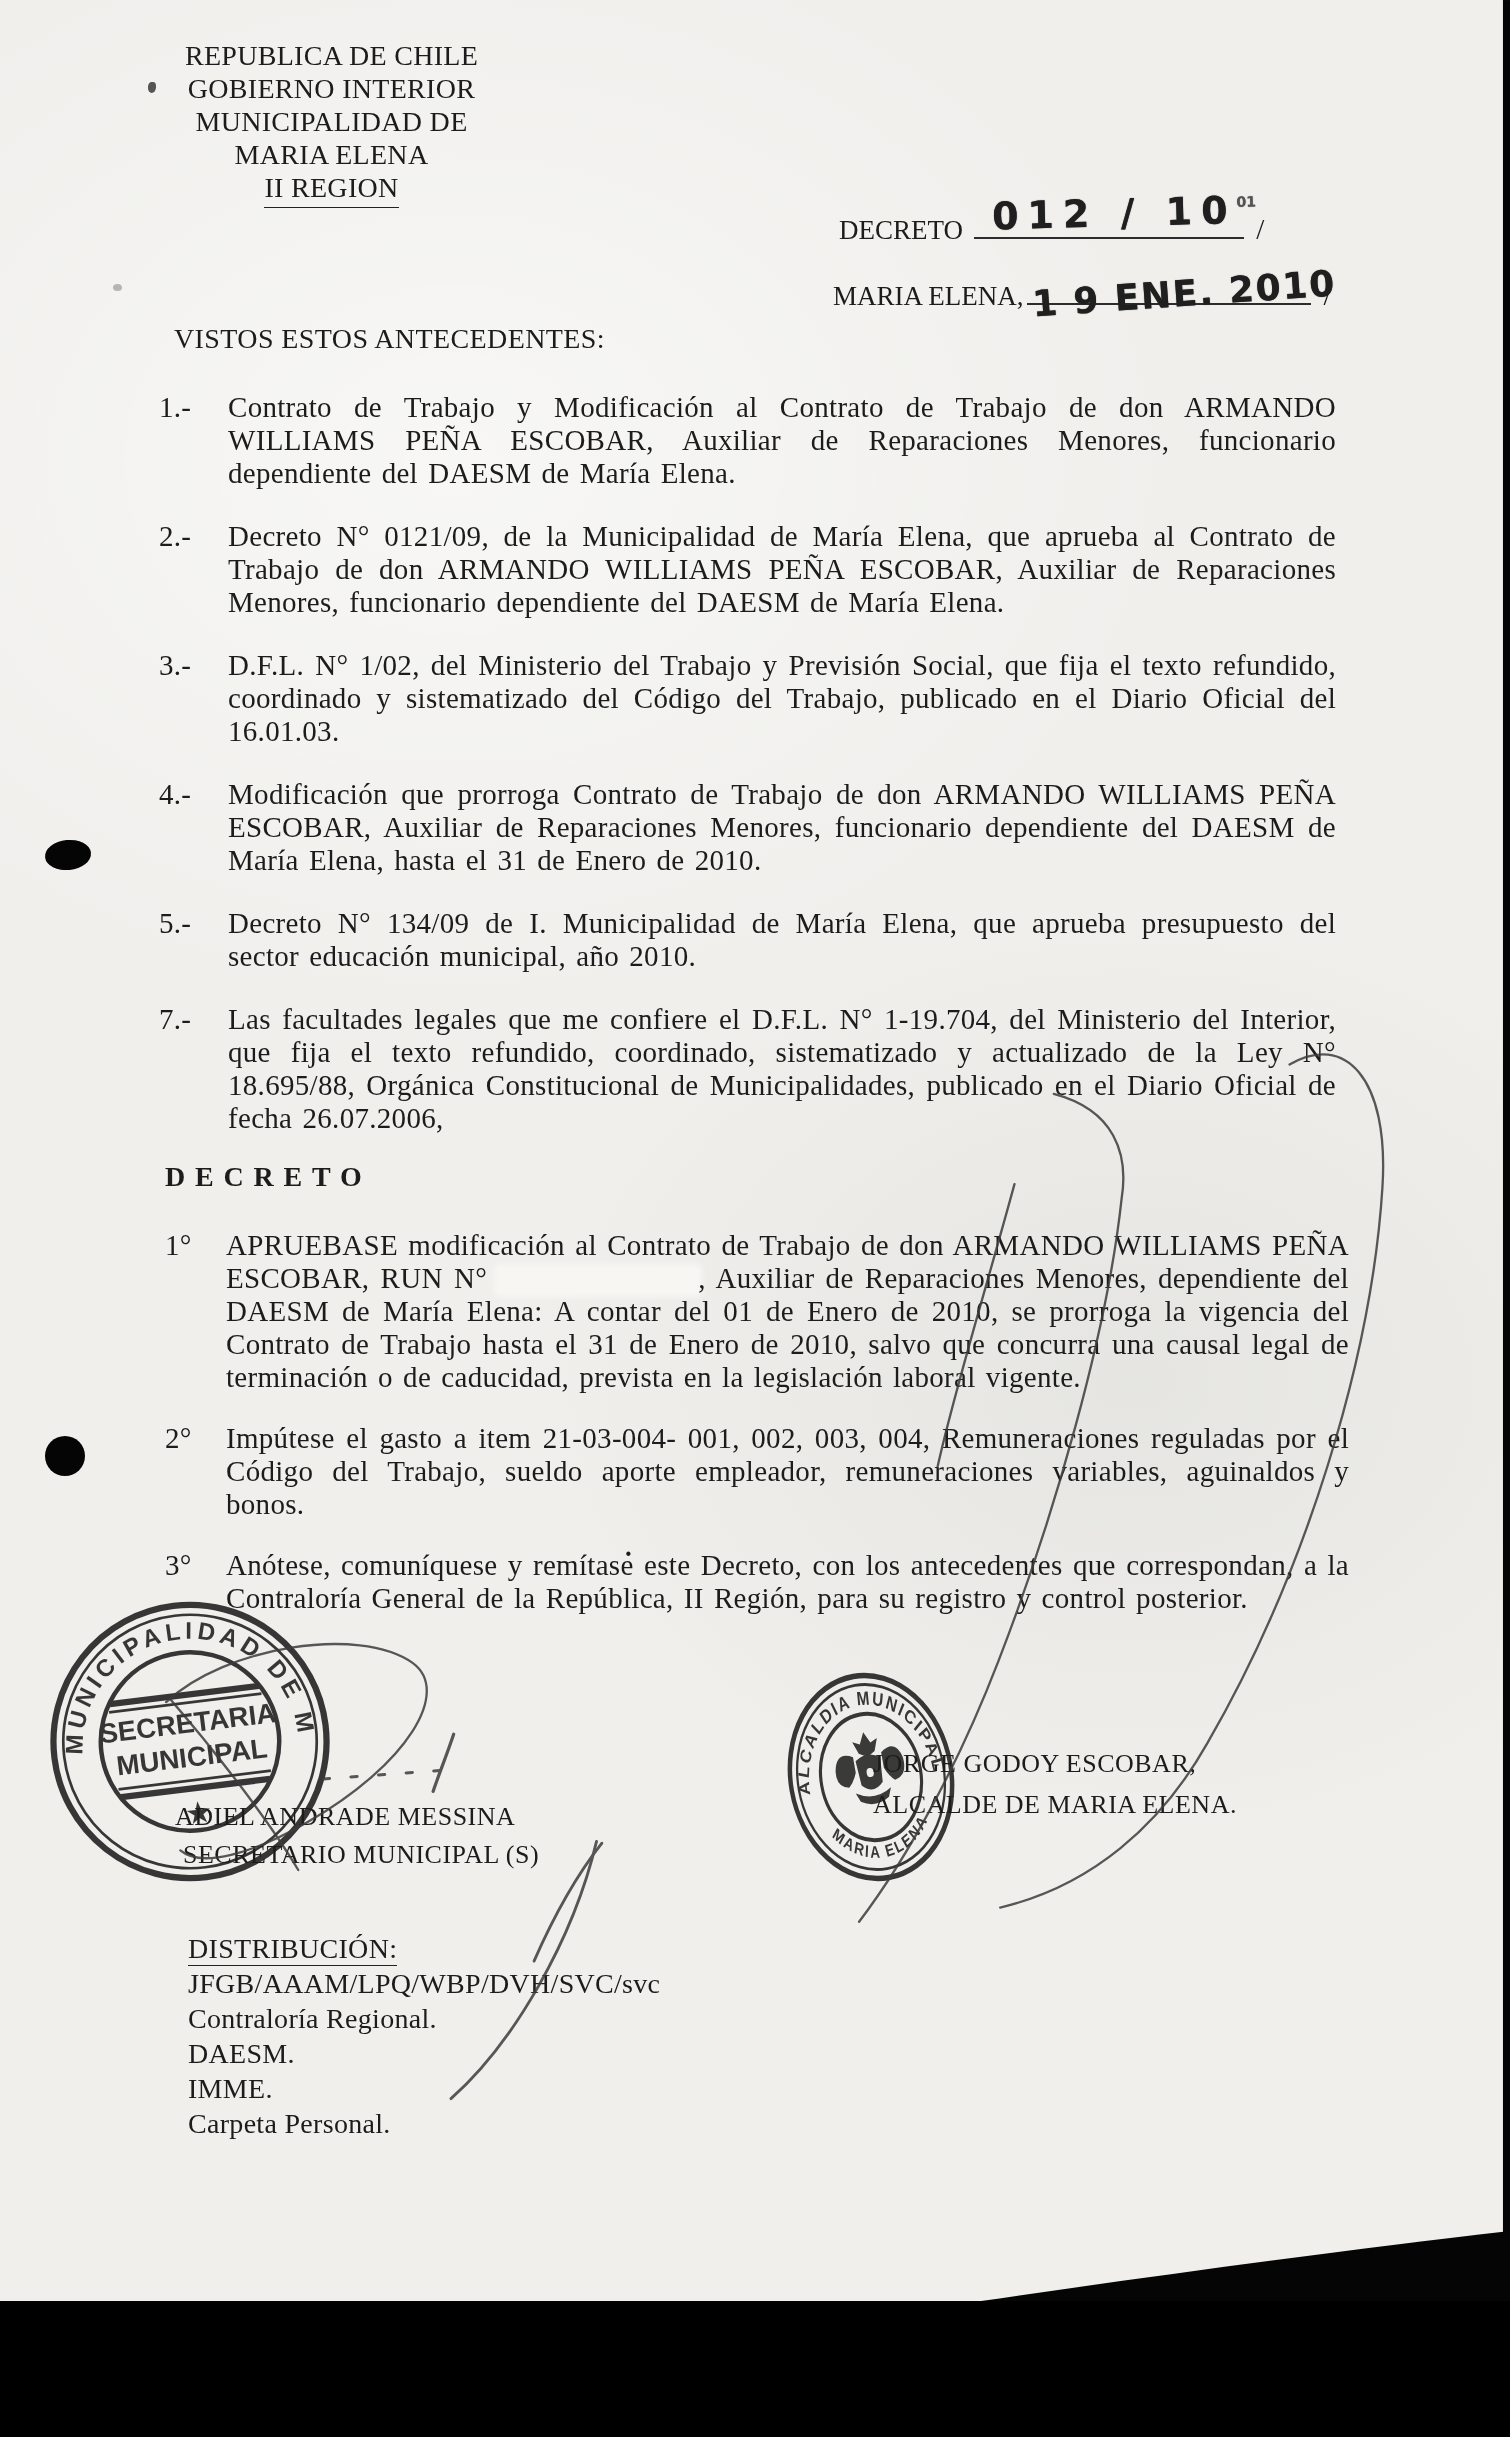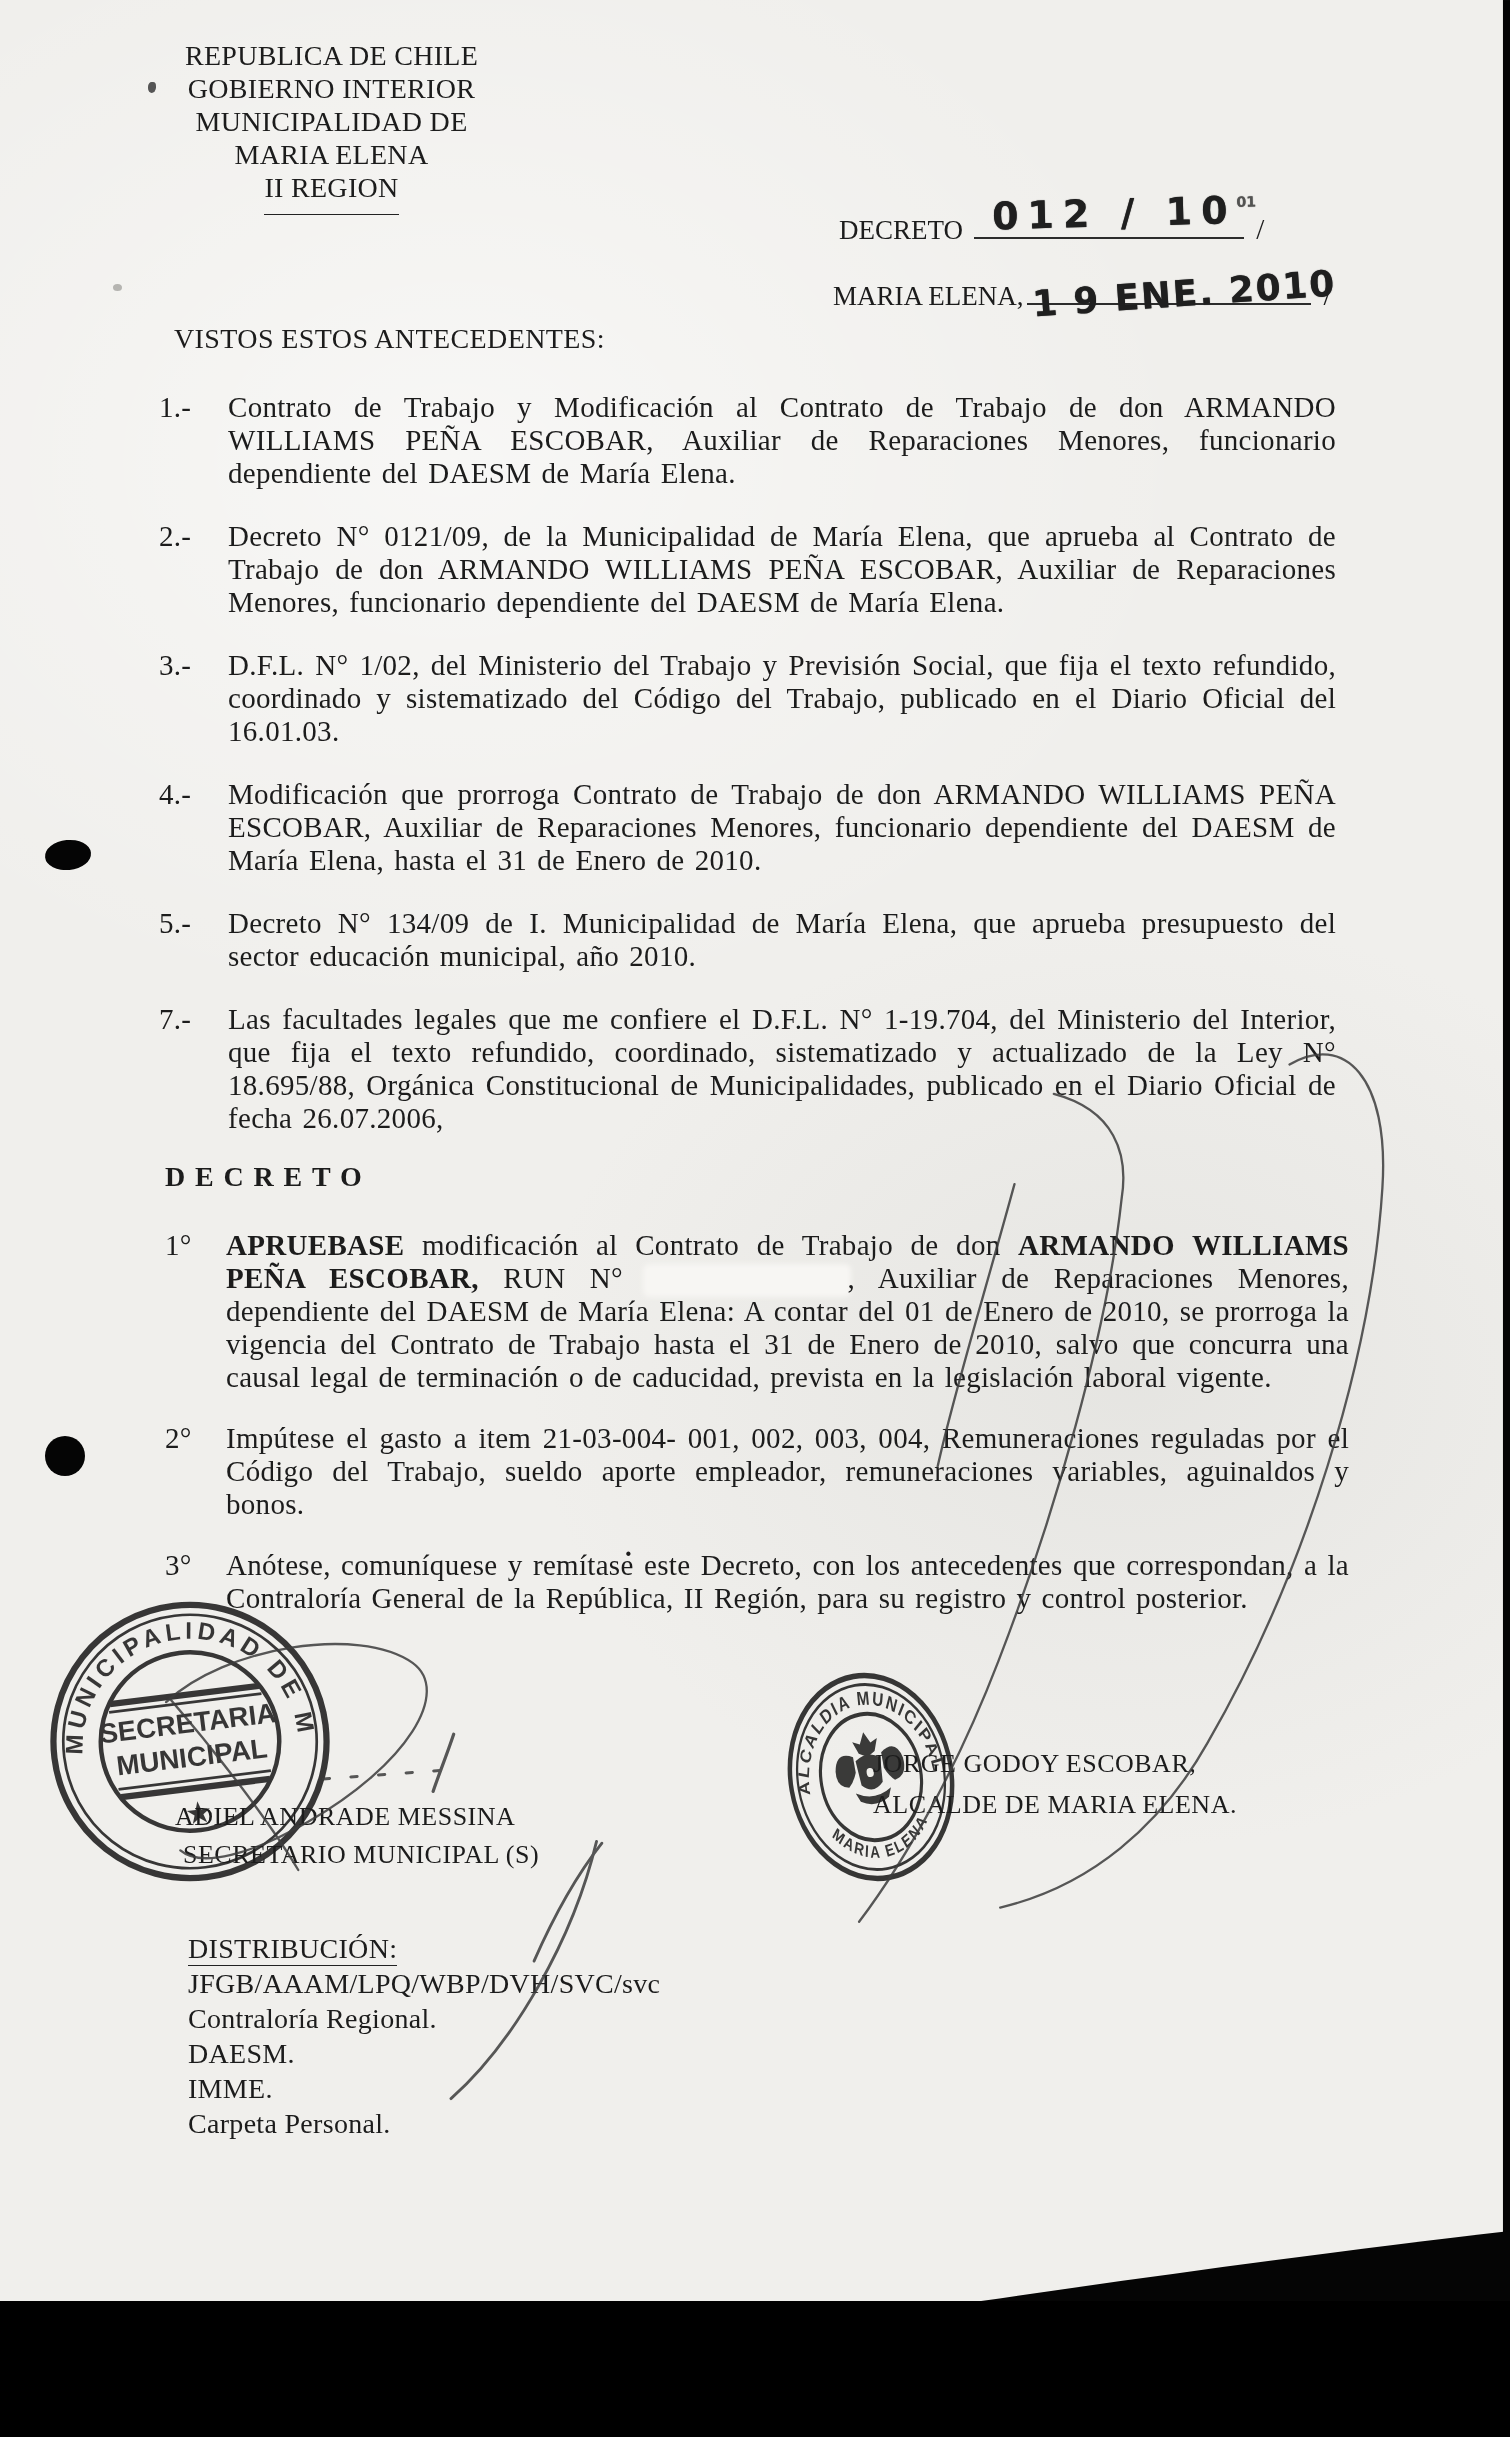--- a/index.html
+++ b/index.html
@@ -7,21 +7,21 @@
     position:relative;width:1511px;height:2301px;overflow:hidden;
     background:
       radial-gradient(1072px 804px at 30% 20%, rgba(255,255,255,.5), rgba(0,0,0,0) 70%),
       radial-gradient(804px 625px at 75% 60%, rgba(210,210,206,.35), rgba(0,0,0,0) 75%),
       #f0efec;
     font-family:"Liberation Serif",serif;color:#1c1c1c;
   }
   .abs{position:absolute;}
   
   .hdr{left:179px;top:39px;width:305px;text-align:center;font-size:28px;line-height:33px;letter-spacing:0.3px;}
-  .hdr .ul{border-bottom:1.8px solid #222;padding-bottom:11px;}
+  .hdr .ul{border-bottom:1.8px solid #222;padding-bottom:4px;}
   .speck{left:148px;top:82px;width:8px;height:10.7px;background:#3a3a3a;border-radius:50% 40% 60% 50%;opacity:.85;}
   .speck2{left:113px;top:284px;width:9px;height:7.1px;background:#9a9a96;border-radius:50%;opacity:.7;}
   
   .dline{display:flex;align-items:baseline;font-size:27px;white-space:nowrap;}
   .decline{left:839px;top:207px;}
   .dateline{left:833px;top:273px;}
   .uline{display:inline-block;position:relative;border-bottom:2.7px solid #2c2c2c;height:30px;vertical-align:baseline;}
   .u1{width:270px;margin-left:10.7px;}
   .u2{width:284px;margin-left:3.6px;}
   .stamp-ink{position:absolute;font-family:"DejaVu Sans",sans-serif;font-weight:700;color:#1f1f1f;white-space:nowrap;}
@@ -31,21 +31,21 @@
   .slash{margin-left:12.5px;font-size:29px;}
   
   .vistos{left:174px;top:323px;font-size:28px;letter-spacing:0.4px;}
   .list{left:159px;width:1177px;font-size:29px;line-height:33px;letter-spacing:0.3px;word-spacing:2.7px;}
   .antes{top:391px;}
   .resols{top:1229px;left:165px;width:1184px;}
   .item{display:grid;grid-template-columns:69px 1fr;margin-bottom:30px;}
   .resols .item{grid-template-columns:61px 1fr;margin-bottom:28px;}
   .item .num{white-space:nowrap;}
   .item .txt{text-align:justify;}
-  .b{font-weight:700;}
+  .b{font-weight:400;}
   .decreto-h{left:165px;top:1161px;font-size:28px;font-weight:700;letter-spacing:9.8px;}
   .redact{display:inline-block;width:200px;height:25px;vertical-align:-4.5px;background:#f7f6f3;border-radius:2.7px;box-shadow:0 0 5.4px 3.6px #f7f6f3;}
   .straydot{left:625px;top:1532px;font-size:27px;font-weight:700;}
   
   .sig-left-name{left:175px;top:1802px;font-size:26px;letter-spacing:0.5px;z-index:6;}
   .sig-left-title{left:183px;top:1840px;font-size:26px;letter-spacing:0.5px;z-index:6;}
   .sig-right{left:873px;top:1743px;font-size:26px;line-height:41px;letter-spacing:0.5px;z-index:6;}
   
   .footer{left:188px;top:1931px;font-size:28px;line-height:35px;letter-spacing:0.3px;z-index:6;}
   .footer .ul{border-bottom:1.8px solid #222;padding-bottom:0.9px;}

